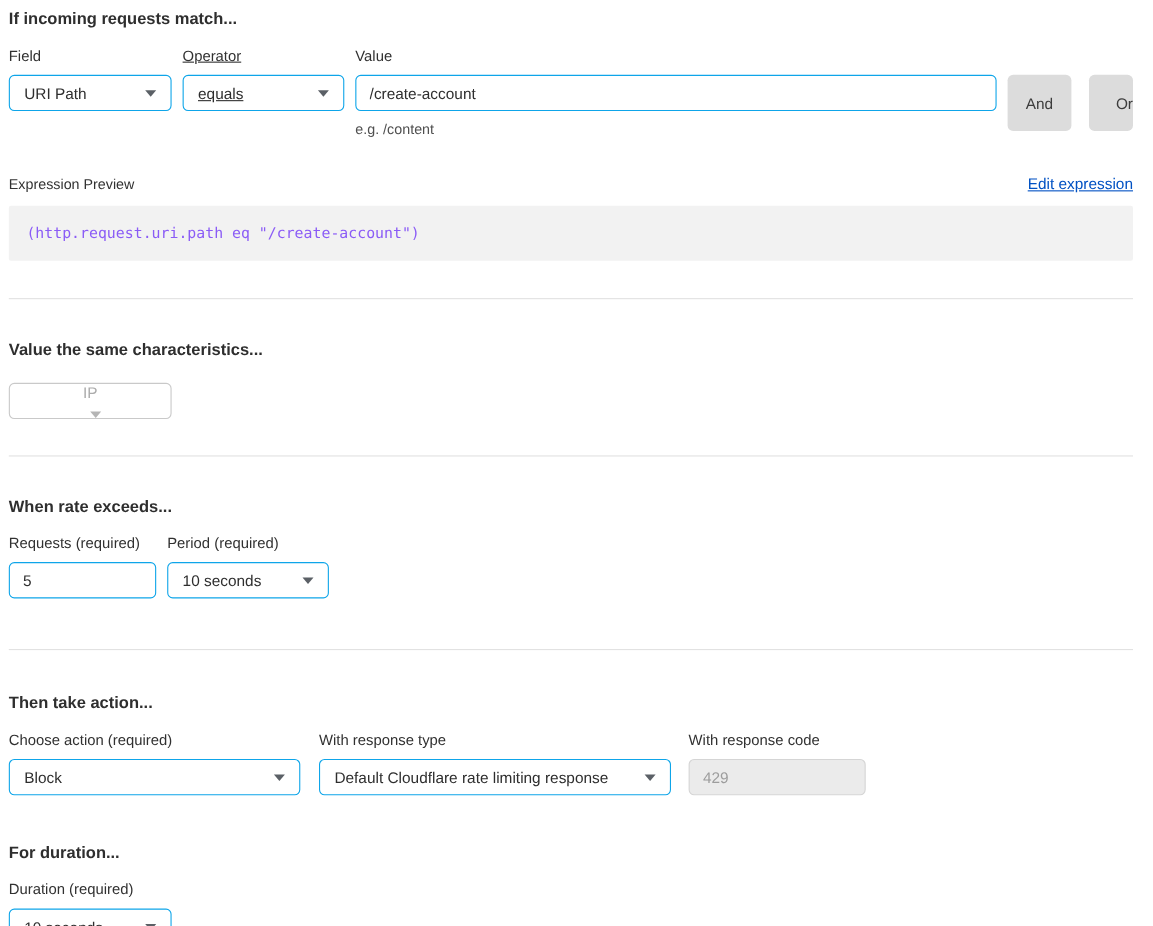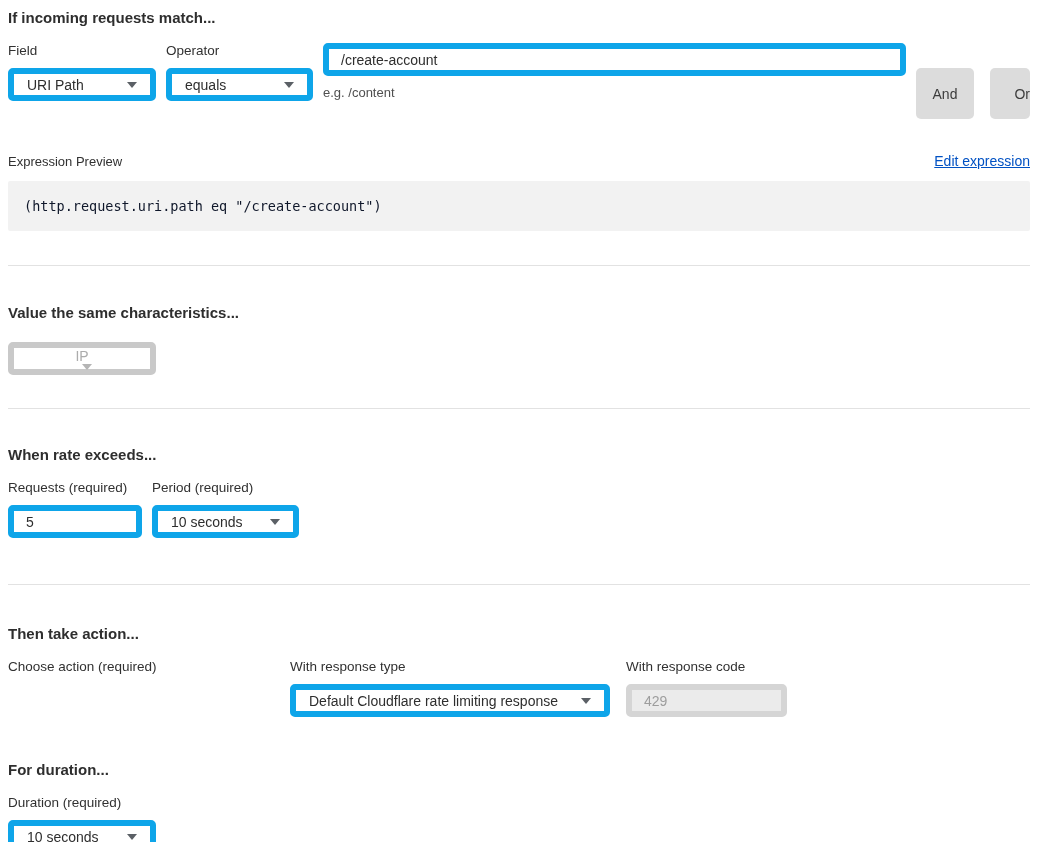--- a/index.html
+++ b/index.html
@@ -23,21 +23,21 @@
     display: block;
     font-size: 13.5px;
     color: #313131;
     line-height: 15px;
     margin-bottom: 10px;
     white-space: nowrap;
   }
 
   .control {
     height: 33px;
-    border: 6px solid #0ea5e9;
+    border: 1px solid #0ea5e9;
     border-radius: 5px;
     background: #ffffff;
     font-size: 14px;
     color: #2e2e2e;
     font-family: "Liberation Sans", sans-serif;
   }
 
   .select {
     display: flex;
     align-items: center;
@@ -120,32 +120,32 @@
   .code-block {
     margin-top: 12px;
     height: 50px;
     background: #f2f2f2;
     border-radius: 2px;
     display: flex;
     align-items: center;
     padding: 0 16px;
     font-family: "DejaVu Sans Mono", monospace;
     font-size: 13.5px;
-    color: #0f172a;
+    color: #8b5cf6;
   }
 
   .divider {
     border: none;
     border-top: 1px solid #e2e2e2;
     margin: 0;
   }
 
   
   .w-field    { width: 148px; flex: none; }
-  .w-operator { width: 147px; flex: none; }
+  .w-operator { width: 147px; flex: none; text-decoration: underline; }
   .w-and      { width: 58px; }
   .w-or       { width: 40px; text-align: right; }
   .w-requests { width: 134px; flex: none; }
   .w-period   { width: 147px; flex: none; }
   .w-action   { width: 265px; flex: none; }
   .w-rtype    { width: 320px; flex: none; }
   .w-rcode    { width: 161px; flex: none; }
 
   .mt-div1  { margin-top: 34px; }
   .mt-head2 { margin-top: 37px; }
@@ -178,20 +178,21 @@
 
     <div class="w-operator">
       <label class="form-label">Operator</label>
       <div class="control select">
         <span>equals</span>
         <span class="caret"></span>
       </div>
     </div>
 
     <div class="grow">
+      <label class="form-label">Value</label>
       <input class="control text-input" type="text" value="/create-account" style="">
       <div class="hint">e.g. /content</div>
     </div>
 
     <button class="btn w-and btn-offset">And</button>
     <button class="btn w-or btn-offset gap16">Or</button>
   </div>
 
   <div class="expr-header">
     <span class="expr-label">Expression Preview</span>
@@ -228,20 +229,24 @@
     </div>
   </div>
 
   <hr class="divider mt-div3">
 
   <h2 class="section-heading mt-head4">Then take action...</h2>
 
   <div class="field-row">
     <div class="w-action">
       <label class="form-label">Choose action (required)</label>
+      <div class="control select">
+        <span>Block</span>
+        <span class="caret"></span>
+      </div>
     </div>
 
     <div class="w-rtype gap17">
       <label class="form-label">With response type</label>
       <div class="control select">
         <span>Default Cloudflare rate limiting response</span>
         <span class="caret"></span>
       </div>
     </div>
 

